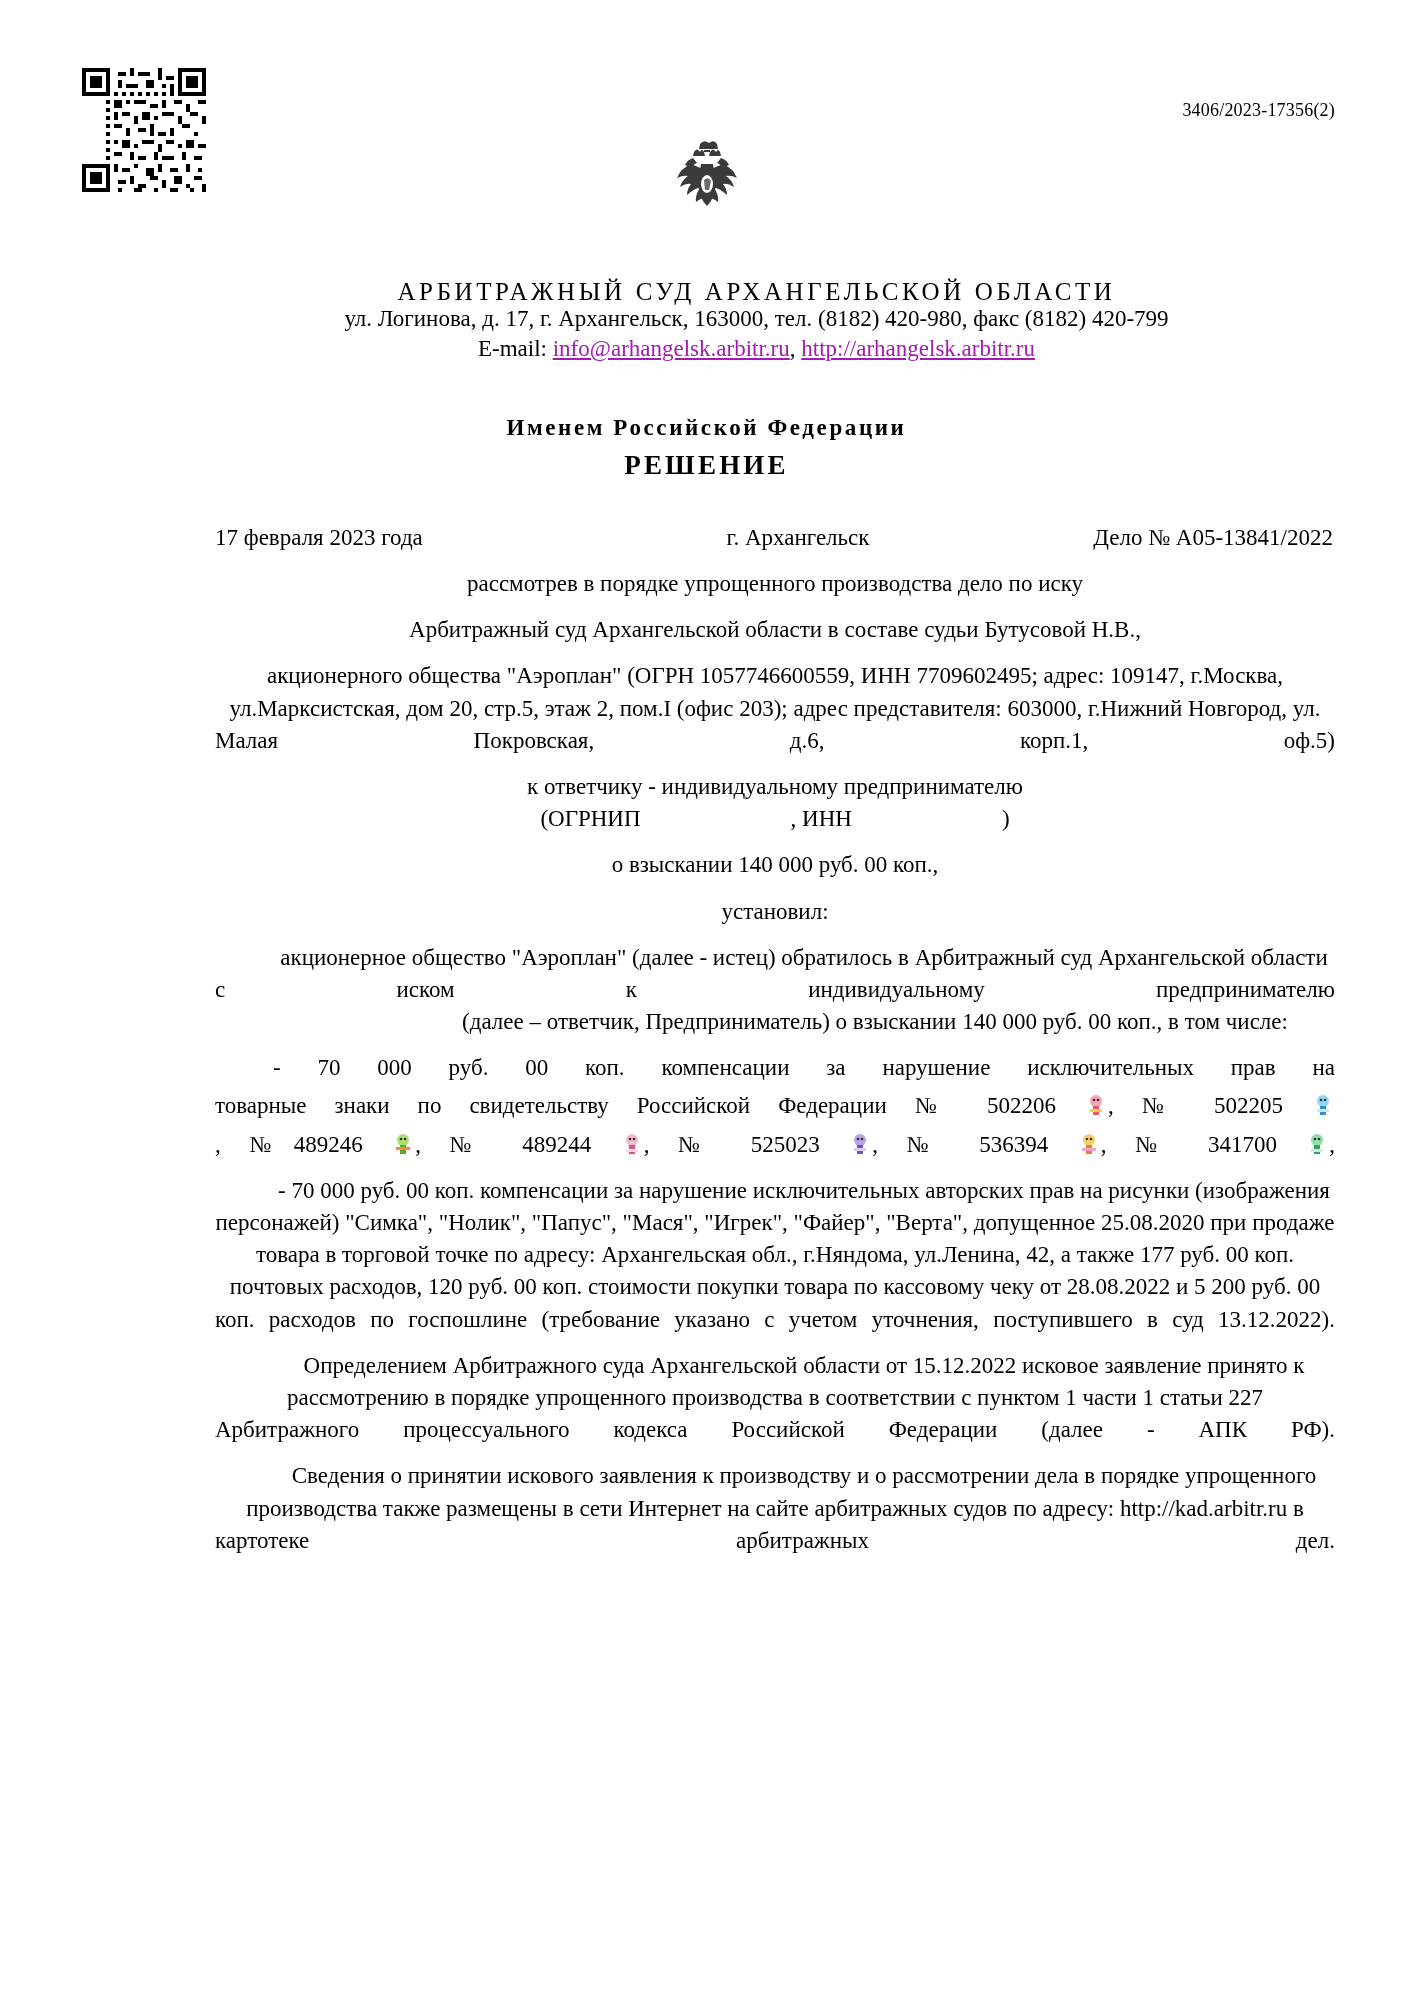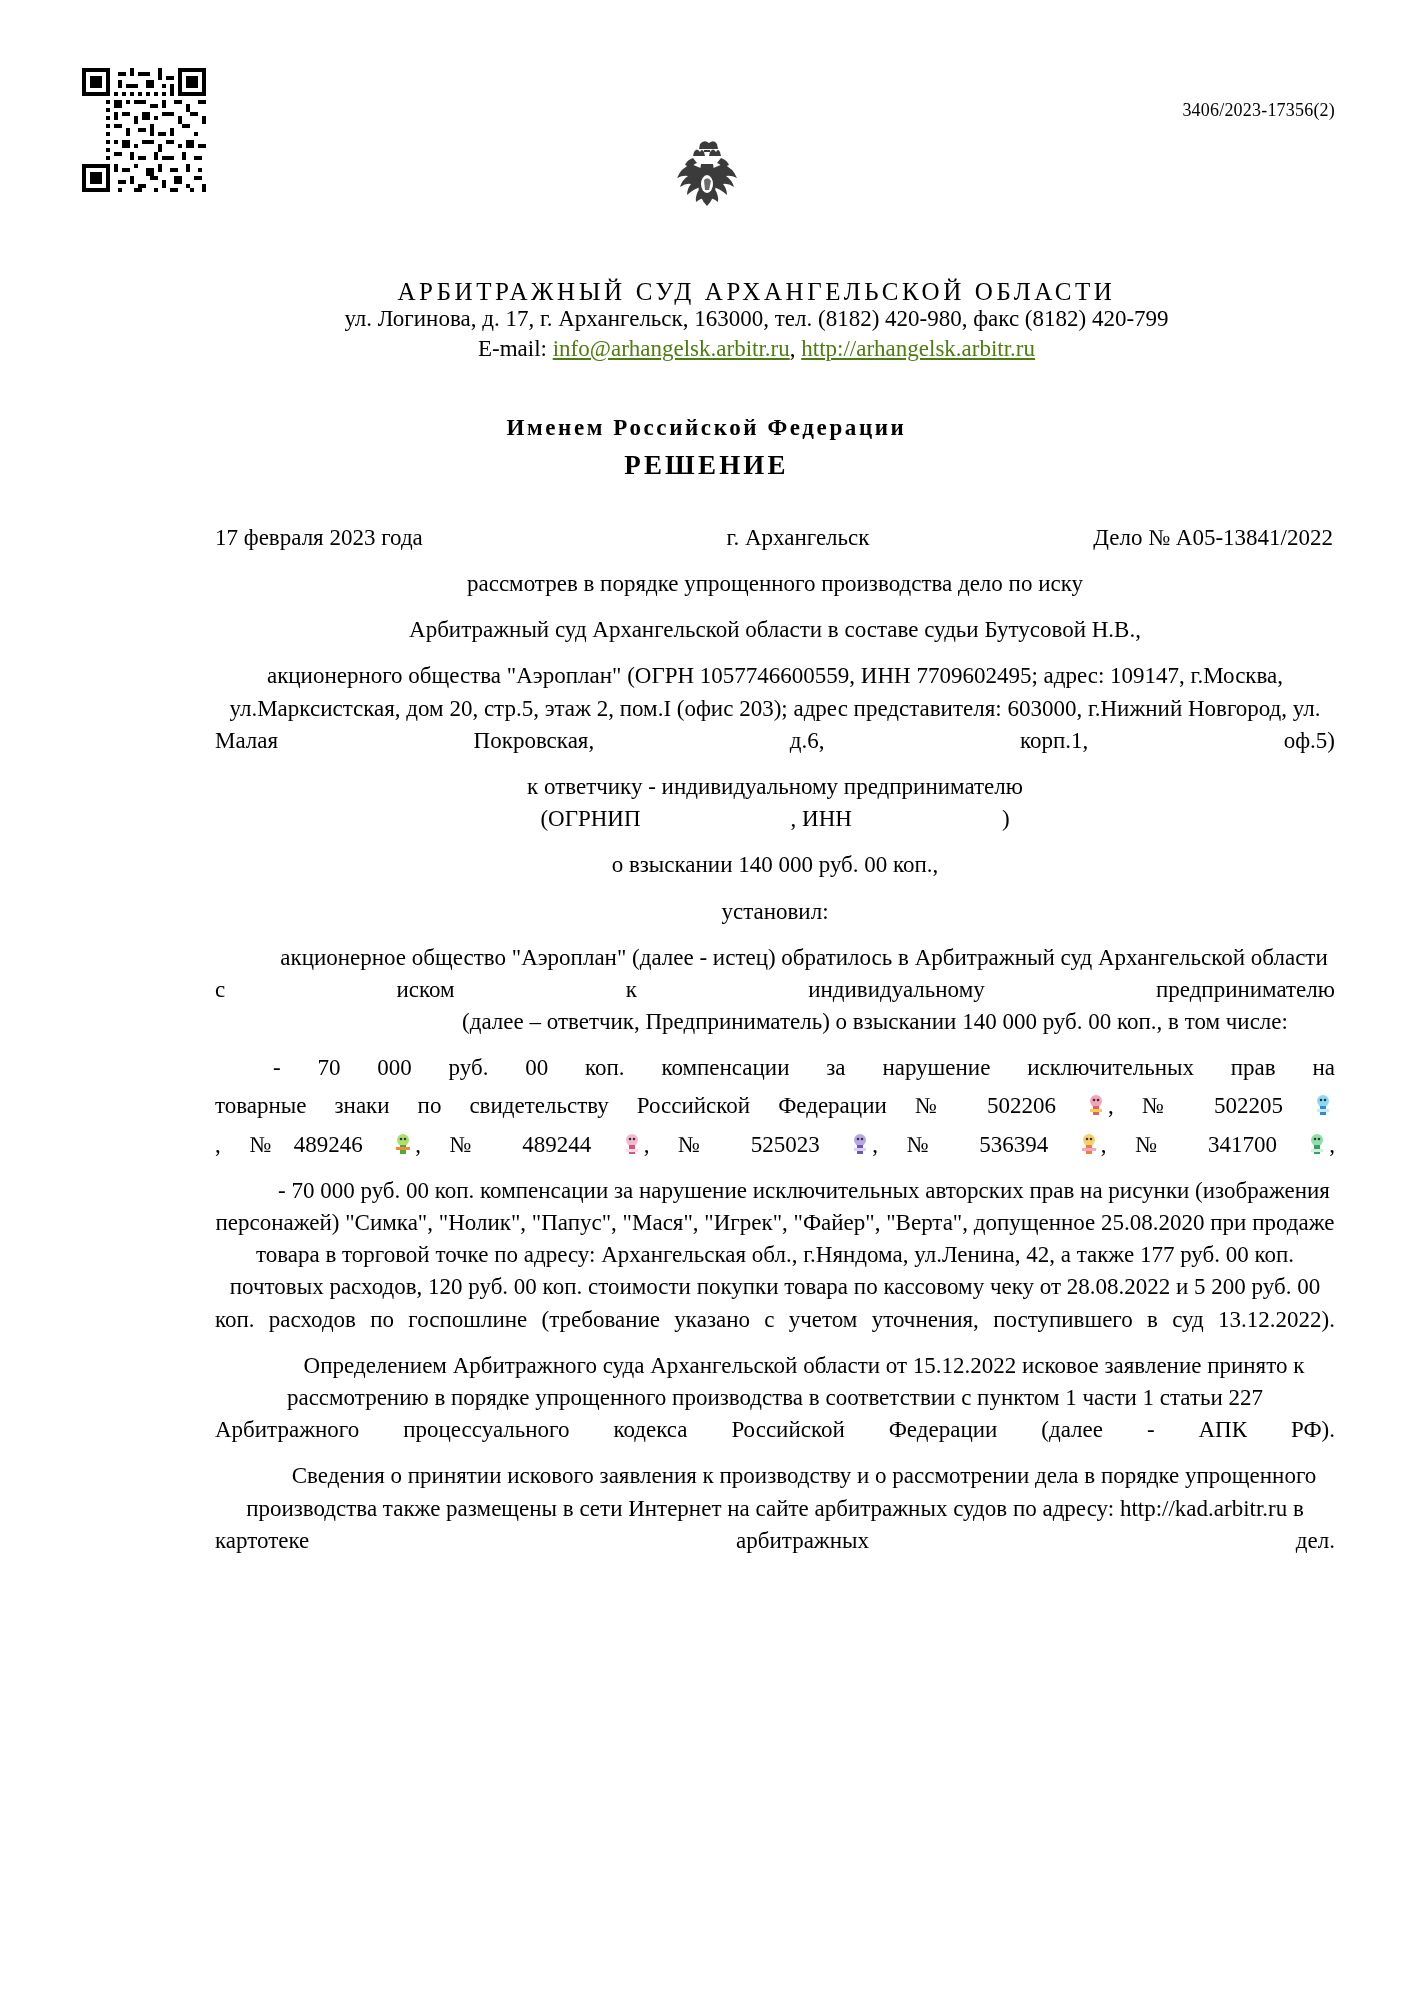--- a/index.html
+++ b/index.html
@@ -62,21 +62,21 @@
   }
   .court-address {
     font-size: 23px;
     margin-top: 0;
   }
   .court-email {
     font-size: 23px;
     margin-top: 4px;
   }
   .court-email a {
-    color: #4d7c0f;
+    color: #a21caf;
     text-decoration: underline;
   }
 
   .in-name {
     position: absolute;
     left: 0; right: 0;
     top: 415px;
     text-align: center;
     font-size: 23px;
     font-weight: bold;

